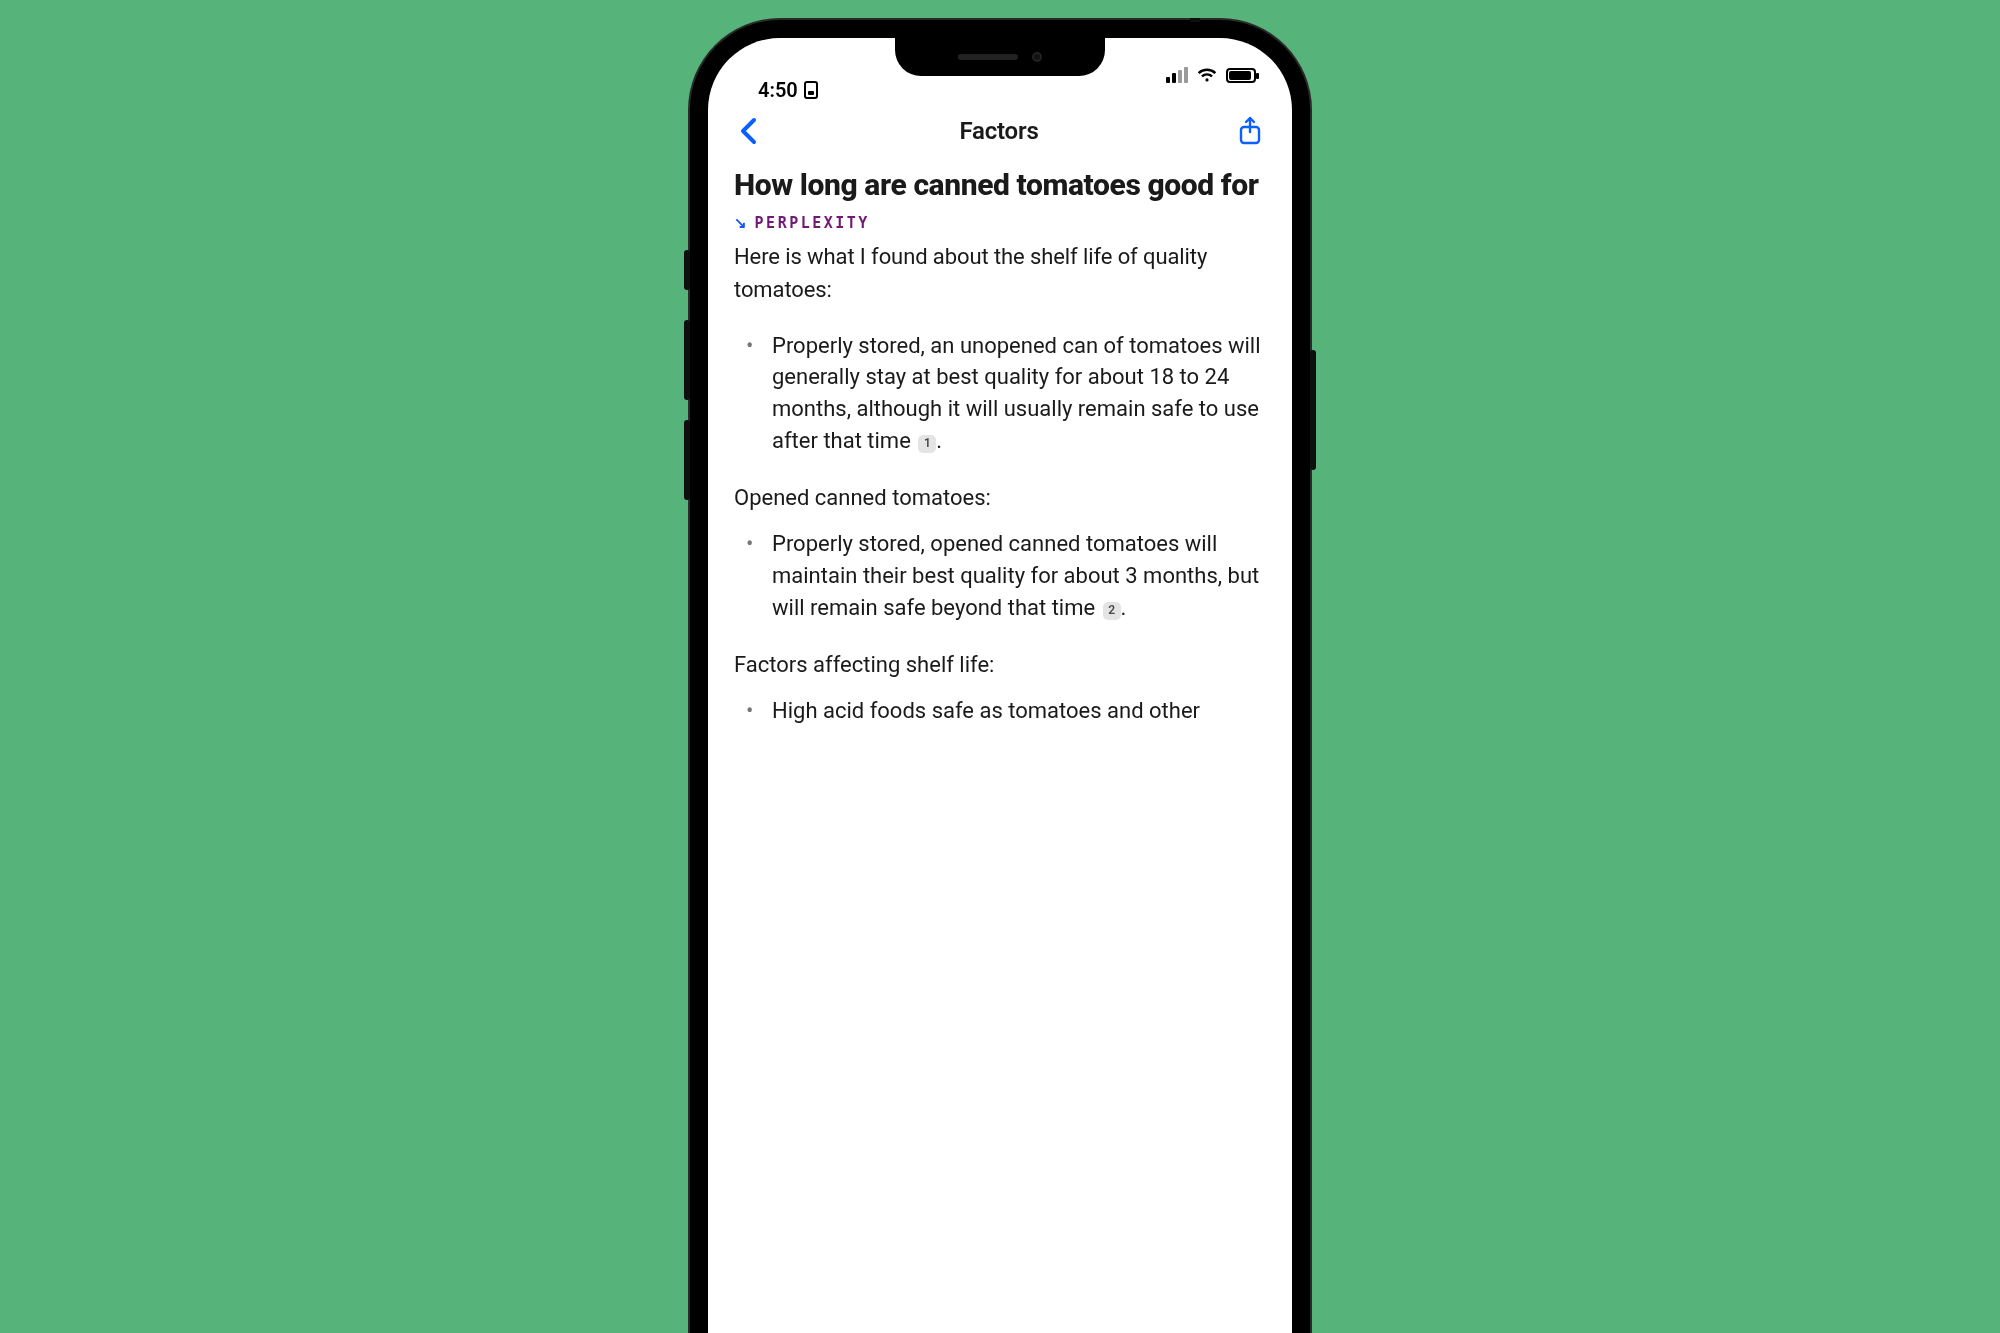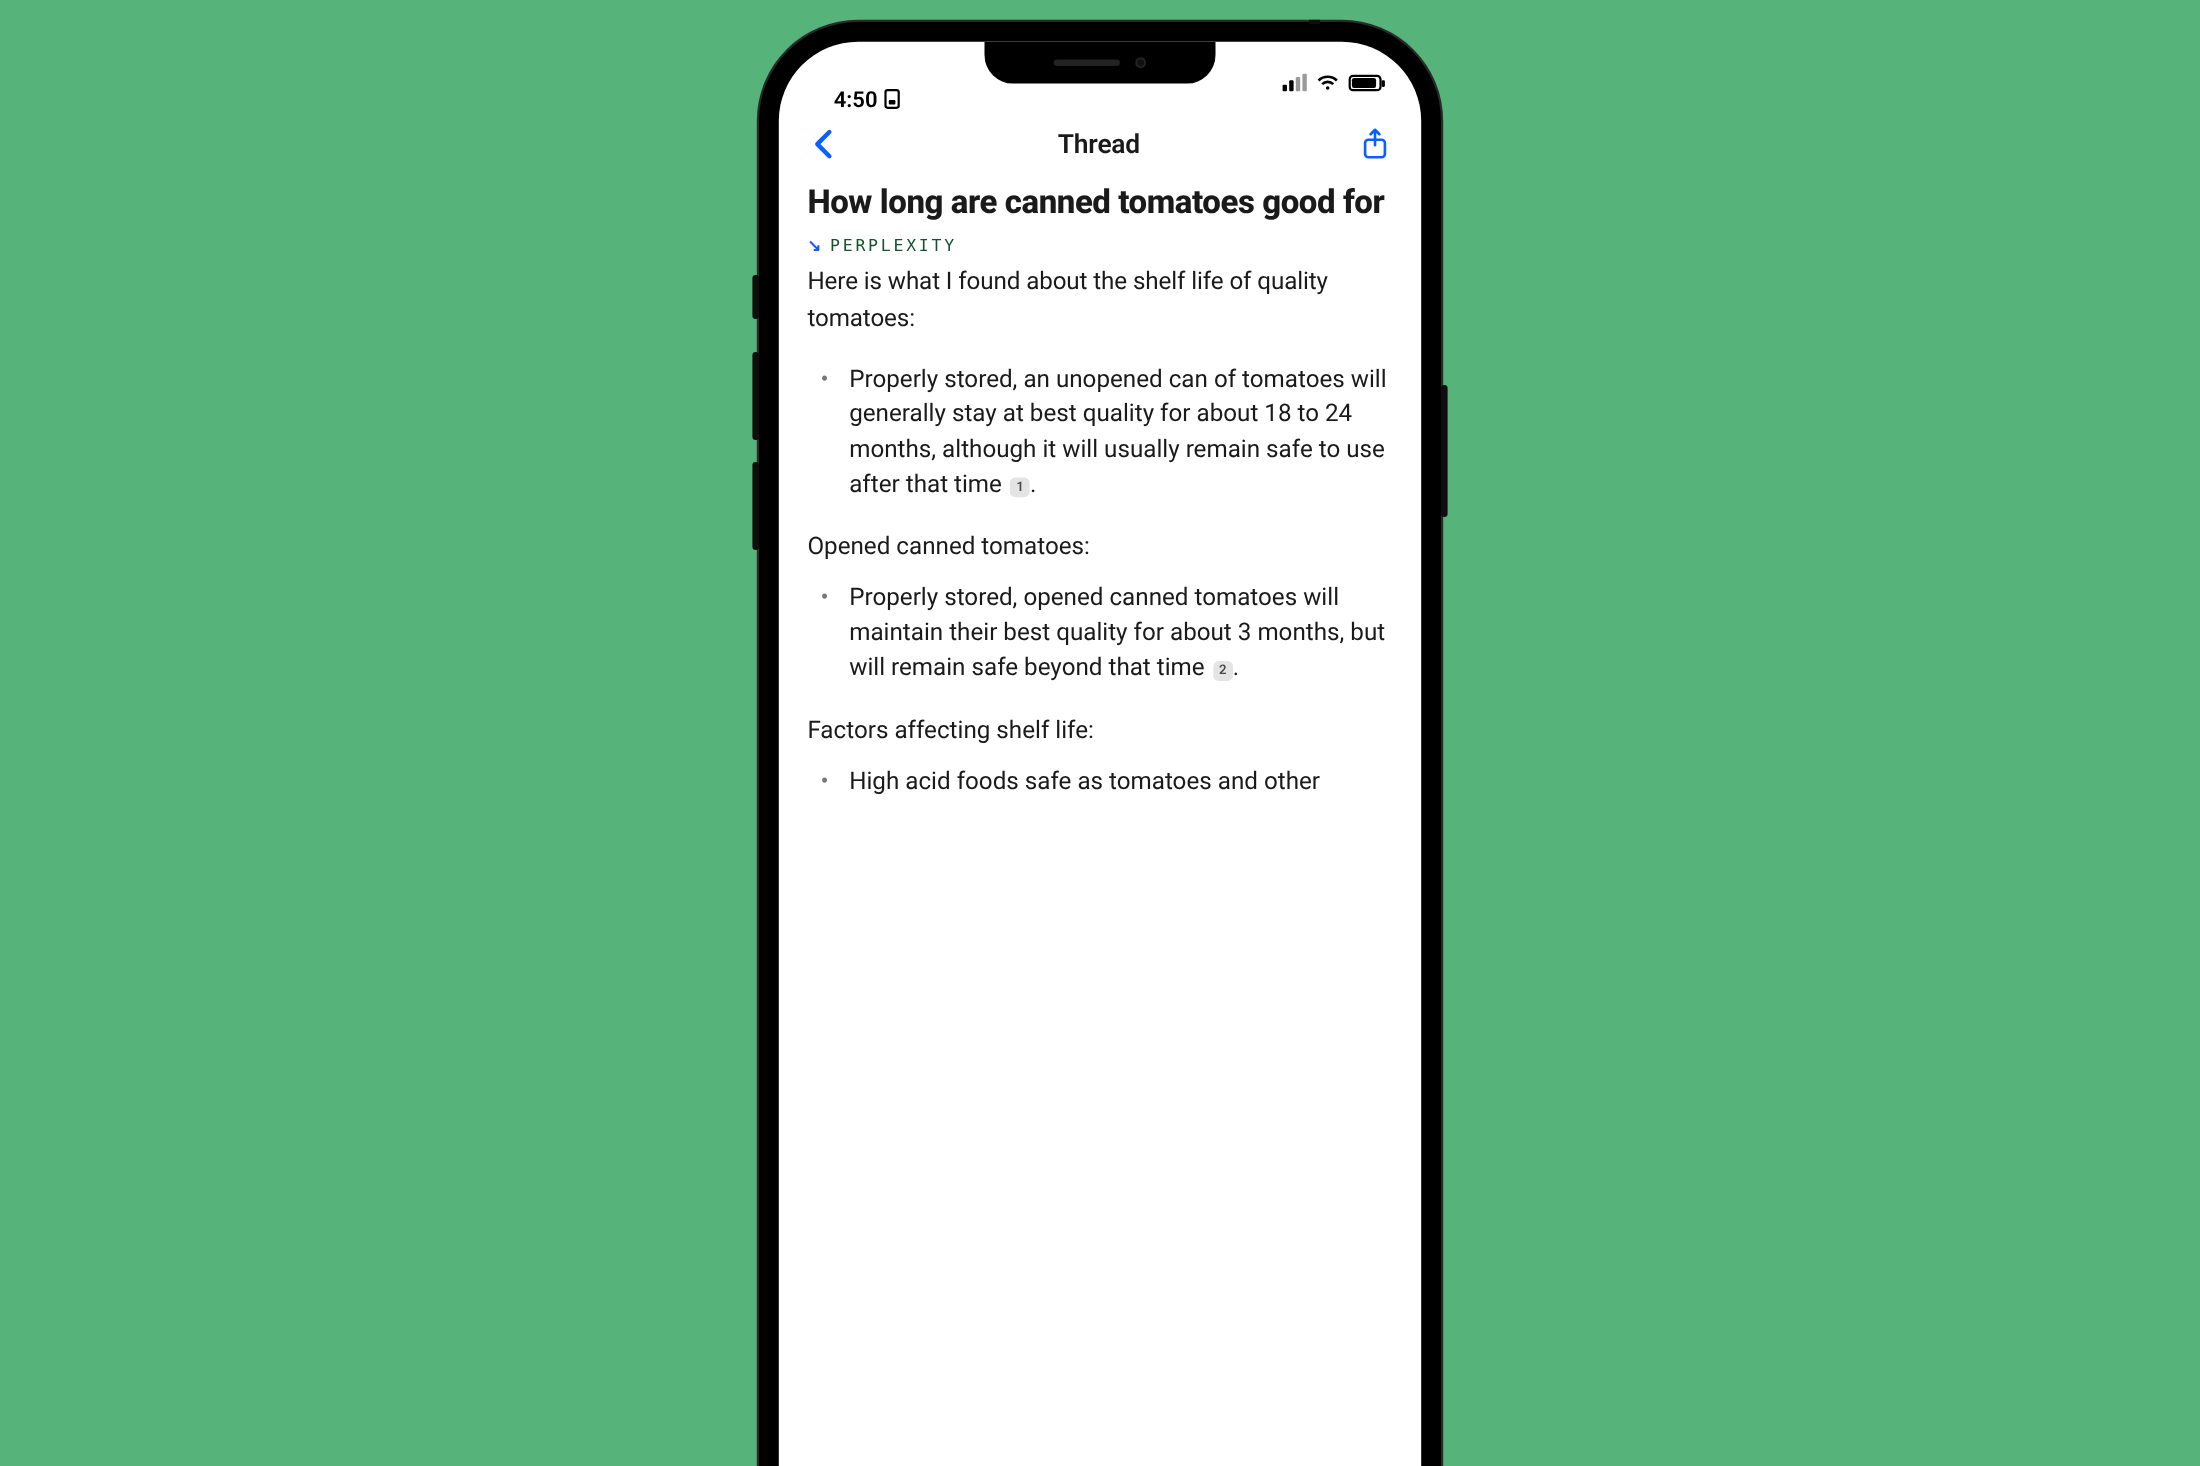--- a/index.html
+++ b/index.html
@@ -75,21 +75,21 @@
     display:flex; align-items:center; justify-content:space-between;
     padding: 22px 24px 16px 22px;
   }
   .nav-title { flex:1; text-align:center; font-size:24px; font-weight:600; color:#1a1a1a; letter-spacing:-0.2px;}
   .nav-btn { width:36px; display:flex; align-items:center; justify-content:center;}
 
   .content { padding: 4px 26px 0 26px; color:#1a1a1a;}
   .q-title { font-size:30px; font-weight:800; line-height:1.25; letter-spacing:-0.4px; margin-bottom:10px;}
   .source-row { display:flex; align-items:center; gap:8px; margin-bottom:8px;}
   .source-arrow { color:#1857ff; font-weight:900; font-size:15px;}
-  .source-label { color:#14532d; font-weight:400; font-size:15px; letter-spacing:2.5px; font-family: ui-monospace, "SF Mono", Menlo, monospace;}
+  .source-label { color:#701a75; font-weight:700; font-size:15px; letter-spacing:2.5px; font-family: ui-monospace, "SF Mono", Menlo, monospace;}
   .intro { font-size:22px; line-height:1.5; margin-bottom:24px; font-weight:400; letter-spacing:-0.1px;}
   .section-h { font-size:22px; line-height:1.5; margin-bottom:14px; font-weight:400;}
   ul.bullets { list-style:none; padding:0; margin:0 0 24px 0;}
   ul.bullets li { position:relative; padding-left:38px; font-size:22px; line-height:1.45; margin-bottom:14px;}
   ul.bullets li::before { content:"•"; position:absolute; left:12px; top:0; color:#777; font-size:22px;}
   .cite { display:inline-flex; align-items:center; justify-content:center; min-width:18px; height:18px; padding:0 5px; border-radius:5px; background:#e4e4e4; color:#4a4a4a; font-size:12px; font-weight:600; vertical-align:1px; margin-left:2px;}
 </style>
 </head>
 <body>
 
@@ -128,21 +128,21 @@
           </span>
       </div>
     </div>
 
     <div class="nav-bar">
       <div class="nav-btn">
         <svg width="18" height="28" viewBox="0 0 18 28">
             <path d="M15 3L4 14l11 11" stroke="#0a60ff" stroke-width="4" fill="none" stroke-linecap="round" stroke-linejoin="round"></path>
           </svg>
       </div>
-      <div class="nav-title">Thread</div>
+      <div class="nav-title">Factors</div>
       <div class="nav-btn">
         <svg width="24" height="30" viewBox="0 0 24 30">
           <path d="M12 2v14M12 2l-4 4M12 2l4 4" stroke="#0a60ff" stroke-width="2.4" fill="none" stroke-linecap="round" stroke-linejoin="round"></path>
           <rect x="3" y="11" width="18" height="16" rx="3" stroke="#0a60ff" stroke-width="2.4" fill="none"></rect>
         </svg>
       </div>
     </div>
 
     <div class="content">
       <h1 class="q-title">How long are canned tomatoes good for</h1>

